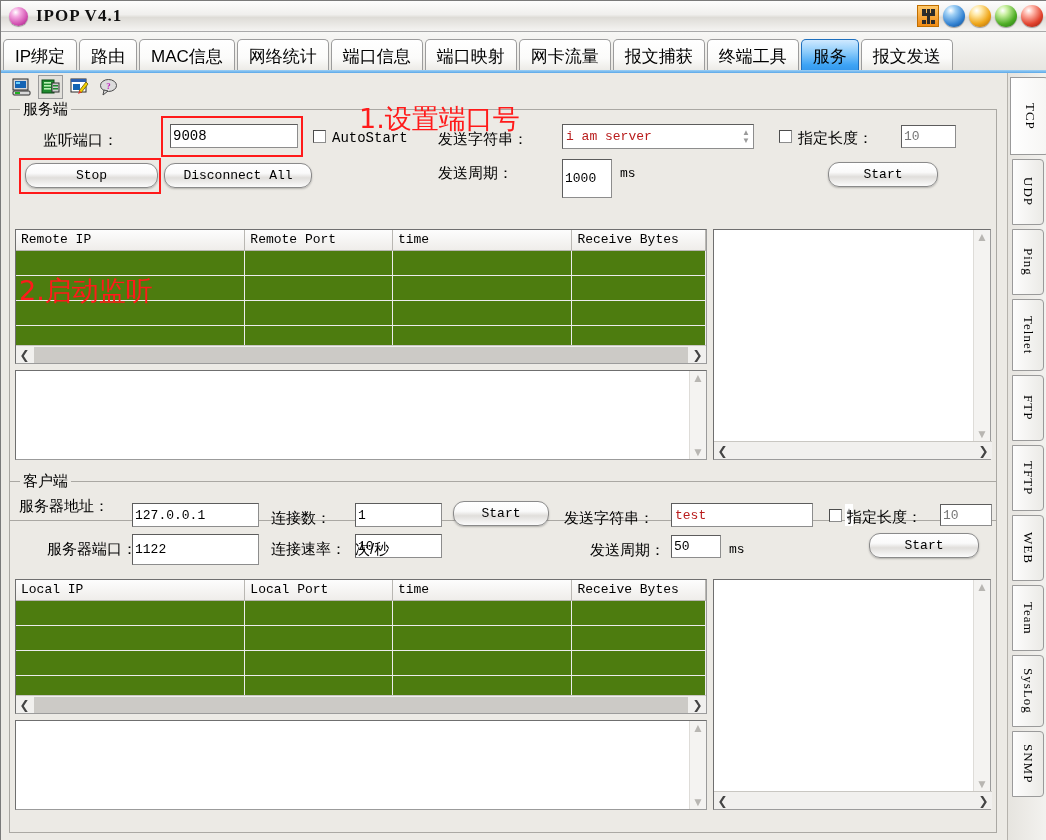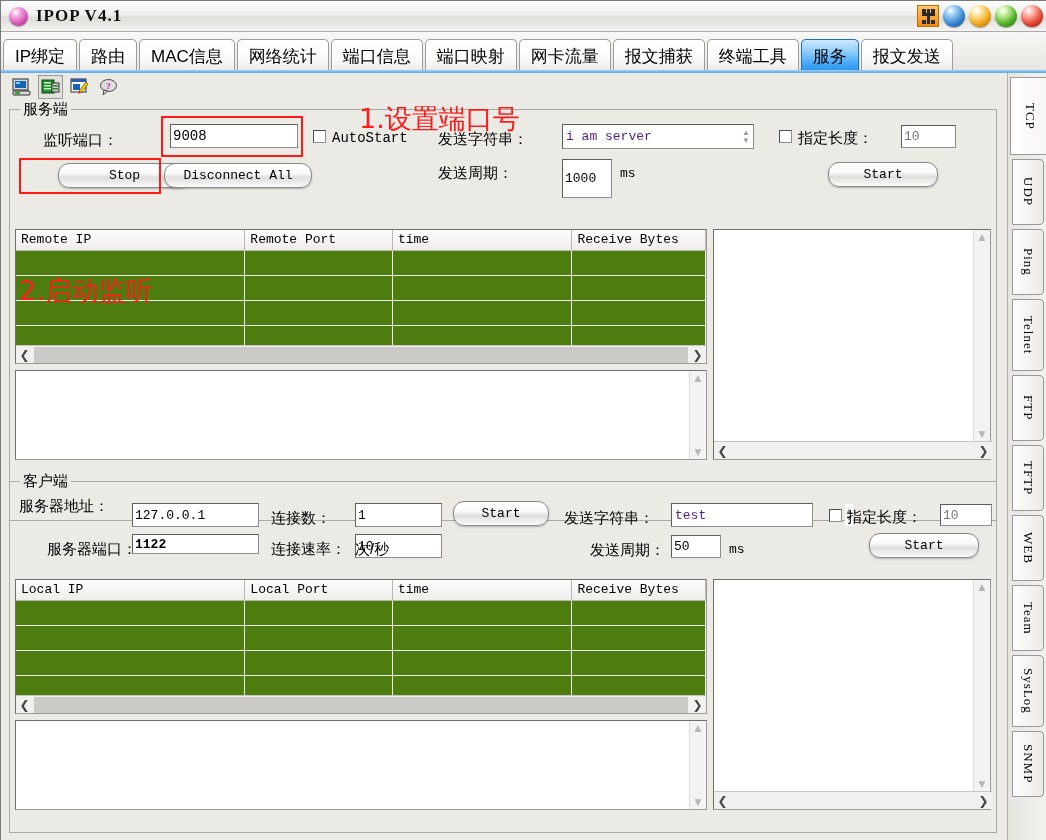--- a/index.html
+++ b/index.html
@@ -90,21 +90,21 @@
 
   input.txt{position:absolute;box-sizing:border-box;
      border:1px solid #8d8d8d;border-top-color:#5c5c5c;border-left-color:#5c5c5c;
      background:#fff;font-family:"Liberation Mono","DejaVu Sans Mono",monospace;
      font-size:13px;padding:0 2px;color:#000;outline:none;}
   input.txt.grey{color:#777;}
 
   .spinwrap{position:absolute;box-sizing:border-box;border:1px solid #8d8d8d;
      border-top-color:#5c5c5c;border-left-color:#5c5c5c;background:#fff;display:flex;align-items:center;}
   .spinwrap input{flex:1;border:none;background:transparent;outline:none;
-     font-family:"Liberation Mono","DejaVu Sans Mono",monospace;font-size:13px;padding-left:3px;color:#4c1d95;}
+     font-family:"Liberation Mono","DejaVu Sans Mono",monospace;font-size:13px;padding-left:3px;color:#b91c1c;}
   .spin{width:14px;height:100%;display:flex;flex-direction:column;align-items:center;justify-content:center;
      background:#fff;color:#9a9a9a;font-size:8px;line-height:8px;}
 
   .chk{position:absolute;width:13px;height:13px;box-sizing:border-box;background:#fff;
      border:1px solid #8d8d8d;border-top-color:#4d4d4d;border-left-color:#4d4d4d;}
 
   .btn{position:absolute;box-sizing:border-box;
      border:1px solid #8a8a8a;border-radius:11px;
      background:linear-gradient(#ffffff 0%,#fafafa 40%,#e0dedb 60%,#fbfbfb 100%);
      box-shadow:0 1px 2px rgba(0,0,0,.25);
@@ -235,21 +235,21 @@
         <div class="spin">
             <div>▲</div>
             <div>▼</div>
           </div>
       </div>
 
       <div class="chk" style="left:778px;top:57px;"></div>
       <div class="lbl" style="left:797px;top:56px;">指定长度：</div>
       <input class="txt grey" type="text" style="left: 900px; top: 52px; width: 55px; height: 23px;" value="10">
 
-      <div class="btn" style="left:24px;top:90px;width:133px;height:25px;margin-left:33px;">Stop</div>
+      <div class="btn" style="left:24px;top:90px;width:133px;height:25px;">Stop</div>
       <div class="btn" style="left:163px;top:90px;width:148px;height:25px;">Disconnect All</div>
 
       <div class="lbl" style="left:437px;top:91px;">发送周期：</div>
       <input class="txt" type="text" style="left: 561px; top: 86px; width: 50px; height: 39px;" value="1000">
       <div class="lblm" style="left:619px;top:93px;">ms</div>
 
       <div class="btn" style="left:827px;top:89px;width:110px;height:25px;">Start</div>
 
       <div class="listview" style="left:14px;top:156px;width:692px;height:135px;">
         <div class="lv-head" id="srv-head">
@@ -310,21 +310,21 @@
         </div>
       </div>
 
       <div class="group" style="left:8px;top:408px;width:988px;height:352px;">
         <div class="group-label">客户端</div>
       </div>
 
       <div class="lbl" style="left:18px;top:424px;">服务器地址：</div>
       <input class="txt" type="text" style="left: 131px; top: 430px; width: 127px; height: 24px;" value="127.0.0.1">
       <div class="lbl" style="left:18px;top:467px;margin-left:28px;">服务器端口：</div>
-      <input class="txt" type="text" style="left: 131px; top: 461px; width: 127px; height: 20px; font-weight: bold;" value="1122">
+      <input class="txt" type="text" style="left: 131px; top: 461px; width: 127px; height: 31px;" value="1122">
 
       <div class="lbl" style="left:270px;top:436px;">连接数：</div>
       <input class="txt" type="text" style="left: 354px; top: 430px; width: 87px; height: 24px;" value="1">
       <div class="lbl" style="left:270px;top:467px;">连接速率：</div>
       <input class="txt" type="text" style="left: 354px; top: 461px; width: 87px; height: 24px;" value="10">
       <div class="lbl" style="left:354px;top:467px;">次/秒</div>
 
       <div class="btn" style="left:452px;top:428px;width:96px;height:25px;">Start</div>
 
       <div class="lbl" style="left:563px;top:436px;">发送字符串：</div>

